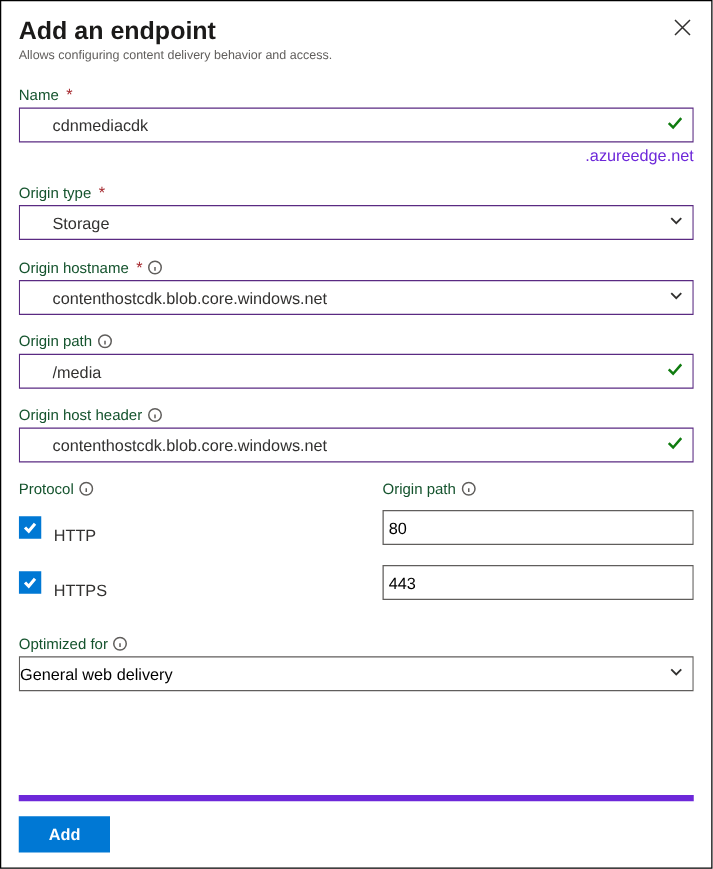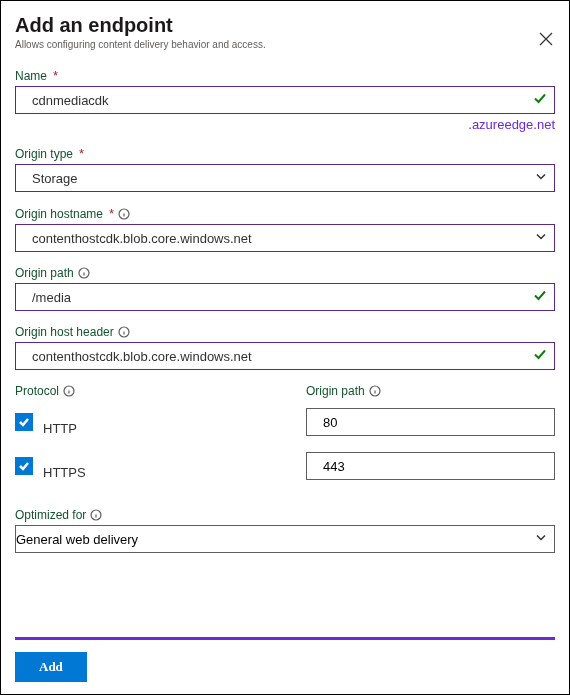--- a/index.html
+++ b/index.html
@@ -7,40 +7,40 @@
       font-family: "Segoe UI", -apple-system, sans-serif;
       font-size: 13px;
       color: #323130;
       width: 570px;
       height: 695px;
       border: 1px solid #000;
       position: relative;
       background: #fff;
     }
     .panel { padding: 12px 14px 0 14px; height: 100%; display: flex; flex-direction: column; }
-    .header-row { display: flex; align-items: center; justify-content: space-between; }
+    .header-row { display: flex; align-items: flex-start; justify-content: space-between; }
     .title { font-size: 20px; font-weight: 600; color: #1b1a19; line-height: 1.2; }
     .subtitle { font-size: 10px; color: #605e5c; margin-top: 2px; margin-bottom: 18px; }
     .close-btn { cursor: pointer; padding: 2px; }
     .close-btn svg { width: 14px; height: 14px; stroke: #323130; stroke-width: 1.2; }
 
     .form-body { flex: 1; overflow: auto; }
 
     .field-group { margin-bottom: 14px; }
     .label-row { display: flex; align-items: center; gap: 4px; margin-bottom: 3px; }
     .field-label { font-size: 12px; color: #14532d; }
     .req { color: #a4262c; margin-left: 2px; }
     .info-icon { width: 12px; height: 12px; display:inline-flex; align-items:center; justify-content:center; }
     .info-icon svg { width: 12px; height: 12px; fill: none; stroke: #605e5c; stroke-width: 1.2; }
 
     .text-input, .select-input {
       width: 100%;
       height: 28px;
       border: 1px solid #5a2a82;
-      padding: 0 30px 0 16px;
+      padding: 0 30px 0 26px;
       font-size: 13px;
       font-family: inherit;
       color: #323130;
       background: #fff;
       outline: none;
     }
     .input-wrap { position: relative; }
     .check-mark { position: absolute; right: 8px; top: 50%; transform: translateY(-50%); }
     .check-mark svg { width: 14px; height: 14px; stroke: #107c10; stroke-width: 2; fill: none; }
     .chevron { position: absolute; right: 8px; top: 50%; transform: translateY(-50%); pointer-events: none; }
@@ -58,35 +58,34 @@
       width: 18px; height: 18px;
       background: #0078d4;
       display: inline-flex; align-items: center; justify-content: center;
       cursor: pointer;
     }
     .checkbox svg { width: 12px; height: 12px; stroke: #fff; stroke-width: 2.5; fill: none; }
     .cb-label { font-size: 13px; margin-top: 12px; }
     .port-input {
       width: 100%; height: 28px;
       border: 1px solid #605e5c;
-      padding: 0 16px; font-size: 13px; font-family: inherit;
+      padding: 0 4px; font-size: 13px; font-family: inherit;
     }
 
     .opt-select {
       width: 100%; height: 28px;
       border: 1px solid #605e5c;
       padding: 0 30px 0 0;
       font-size: 13px; font-family: inherit; background:#fff;
     }
 
     .footer {
-      border-top: 3px solid #6d28d9;
+      border-top: 5px solid #6d28d9;
       padding: 12px 0 12px 0;
       margin-top: auto;
-      font-family: Liberation Serif, serif;
     }
     .add-btn {
       background: #0078d4;
       color: #fff;
       border: none;
       font-size: 13px;
       font-weight: 600;
       padding: 7px 24px;
       cursor: pointer;
       font-family: inherit;

